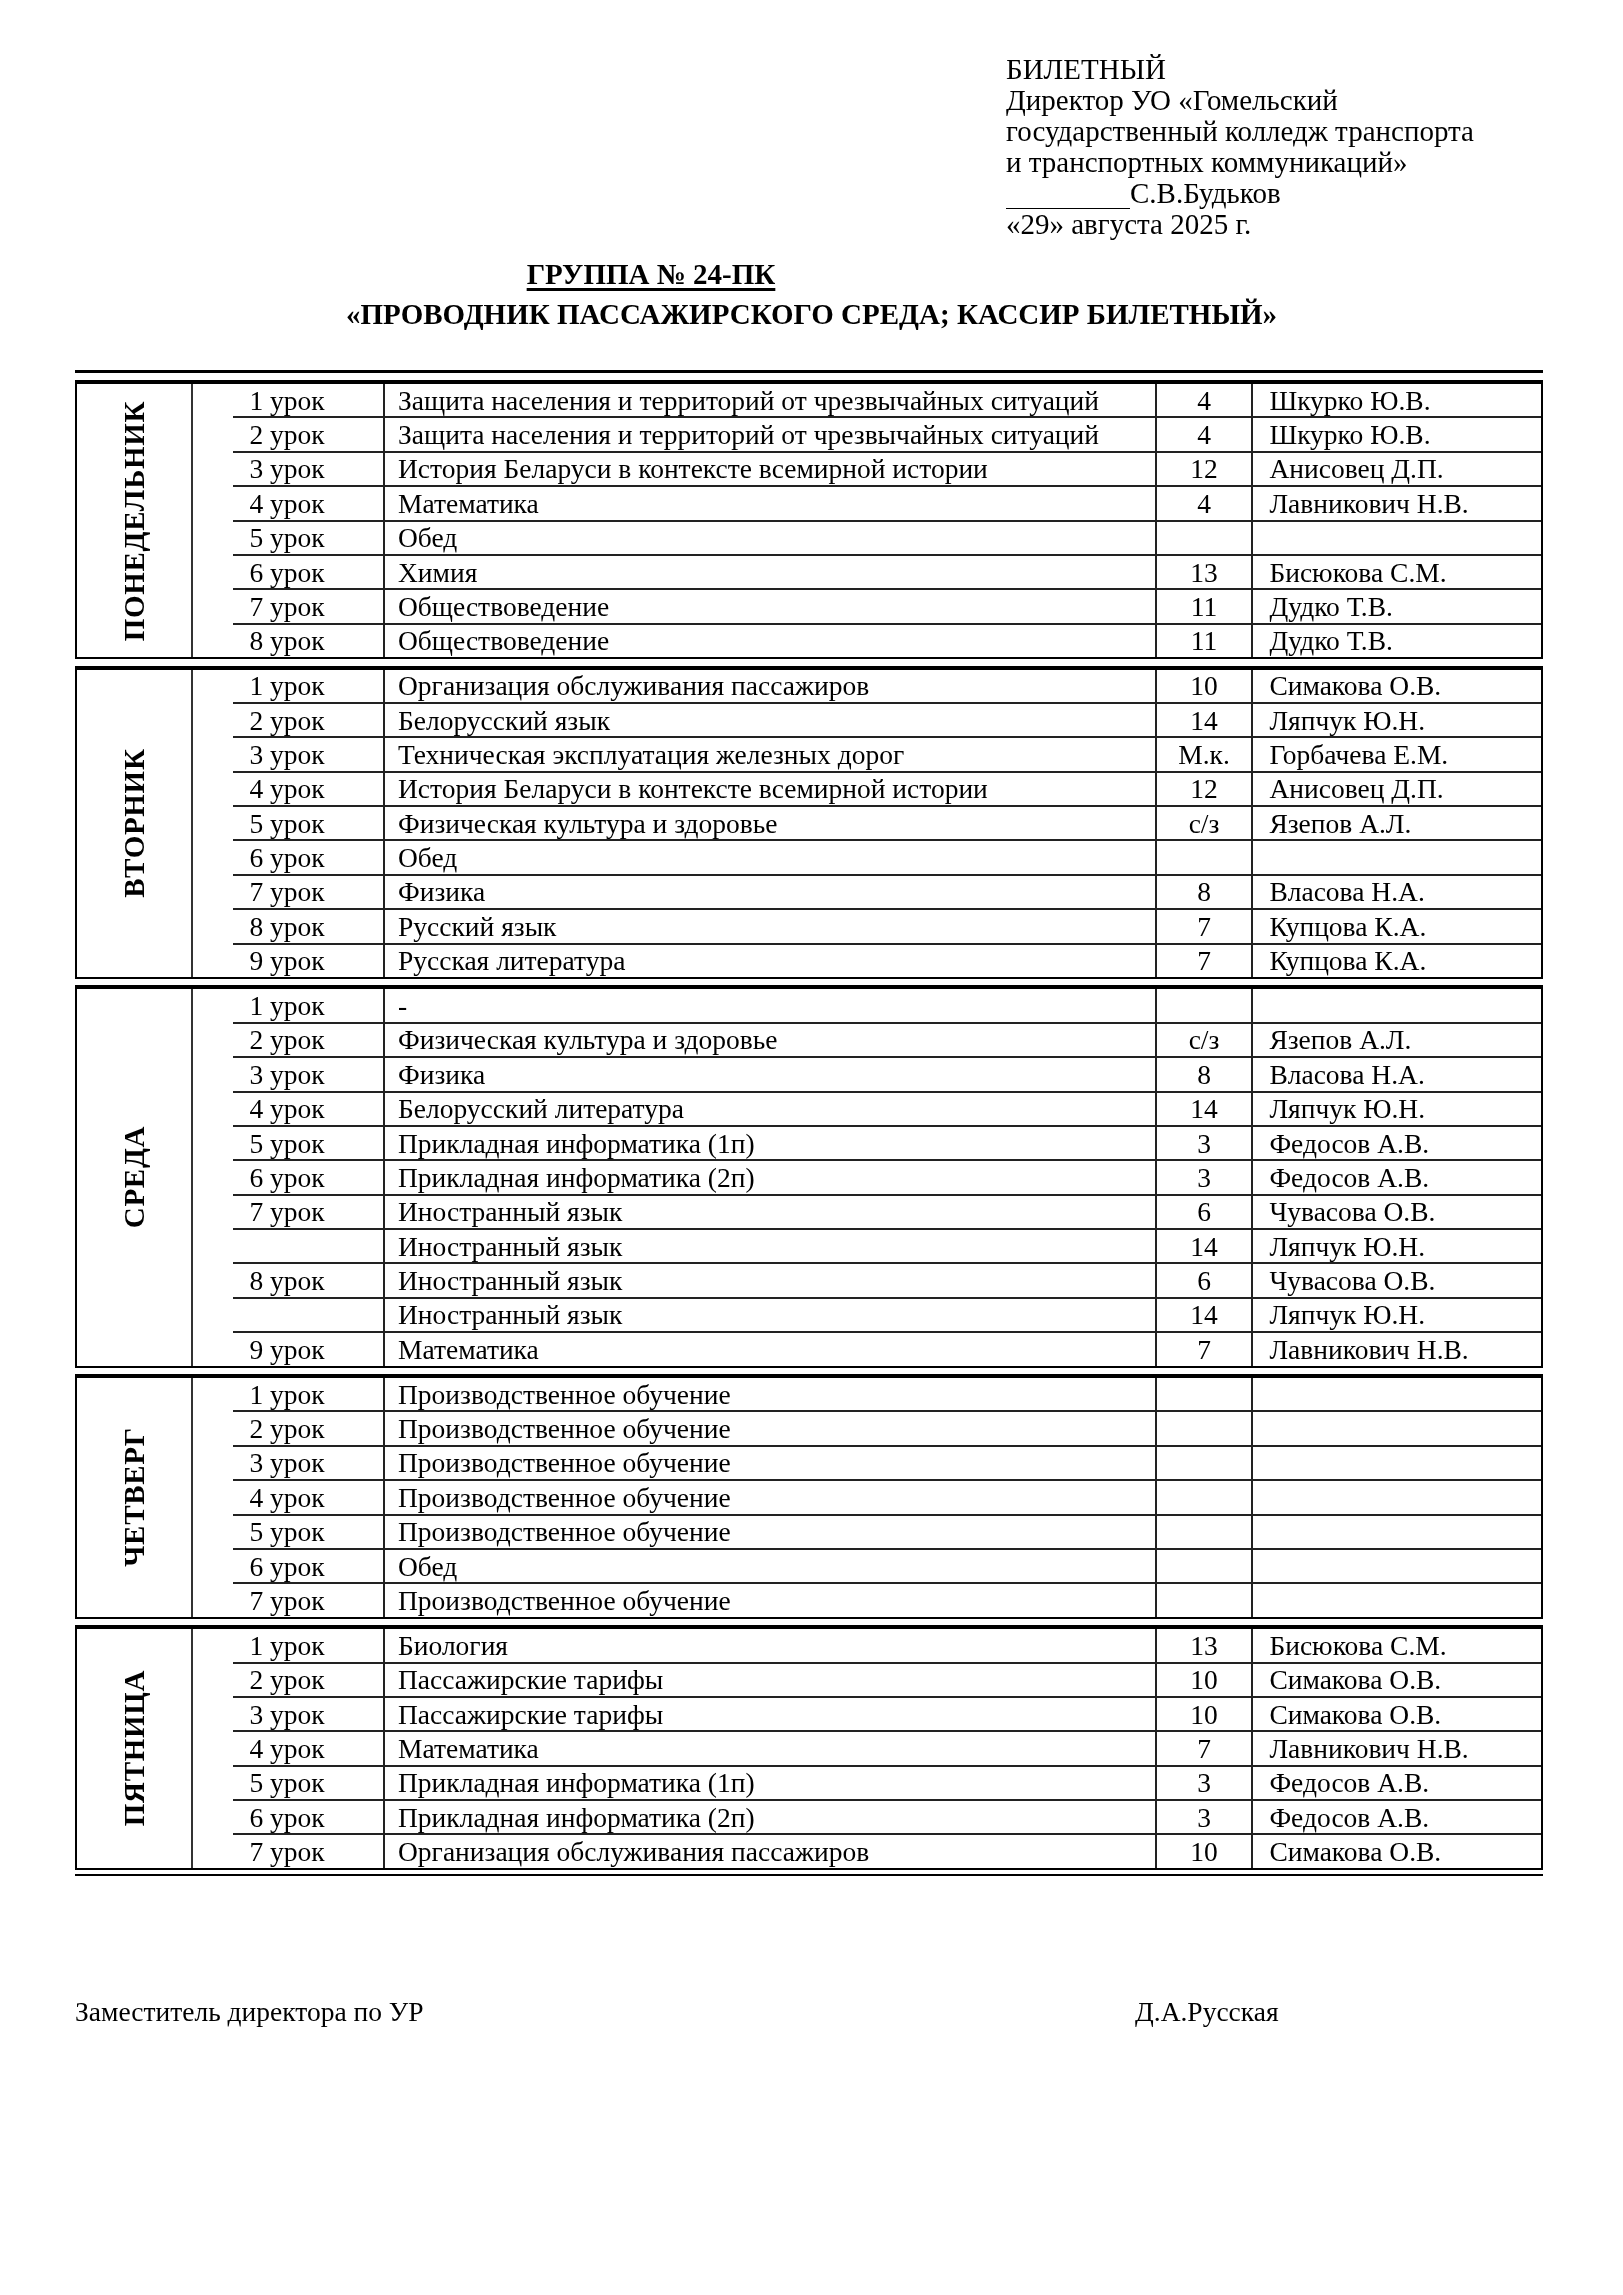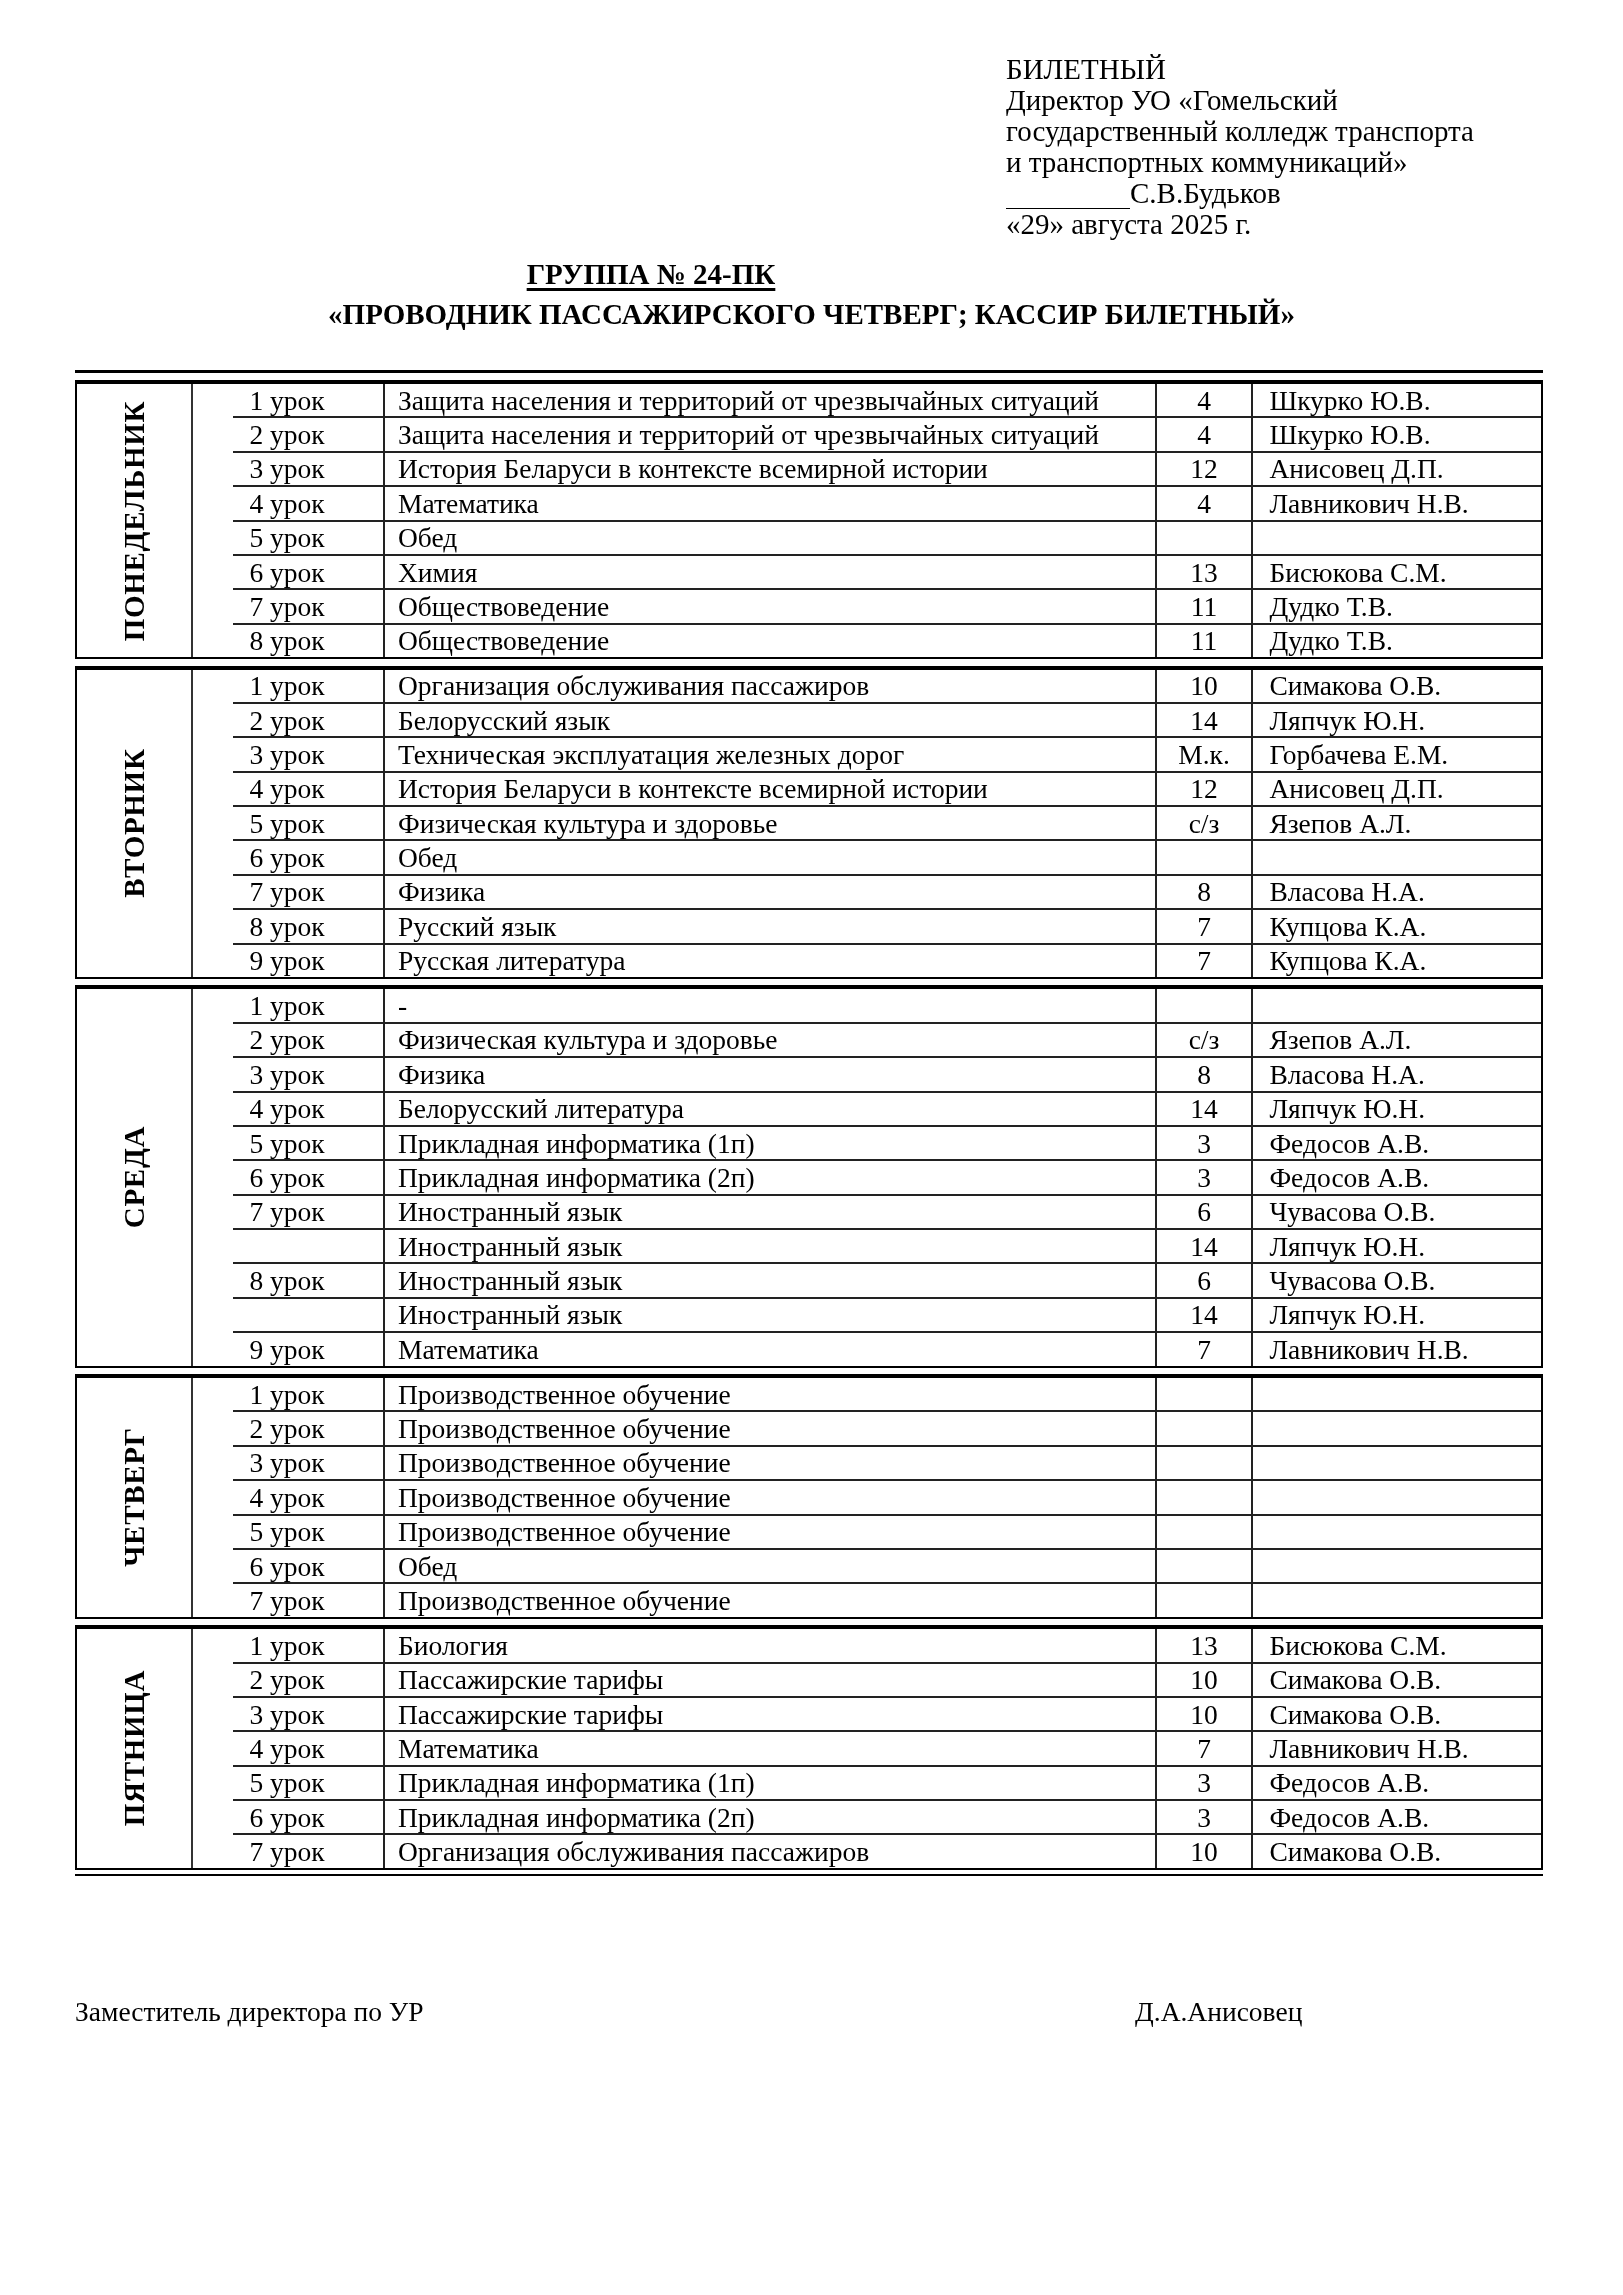--- a/index.html
+++ b/index.html
@@ -70,21 +70,21 @@
 <div class="approval">
   <div>БИЛЕТНЫЙ</div>
   <div>Директор УО «Гомельский</div>
   <div>государственный колледж транспорта</div>
   <div>и транспортных коммуникаций»</div>
   <div><span class="sig-line"></span><span>С.В.Будьков</span></div>
   <div>«29» августа 2025 г.</div>
 </div>
 
 <div class="title1"><span>ГРУППА  № 24-ПК</span></div>
-<div class="title2">«ПРОВОДНИК ПАССАЖИРСКОГО ЧЕТВЕРГ; КАССИР БИЛЕТНЫЙ»</div>
+<div class="title2">«ПРОВОДНИК ПАССАЖИРСКОГО СРЕДА; КАССИР БИЛЕТНЫЙ»</div>
 
 <div class="rule" style="top:370px;height:2.6px;"></div>
 
 <div class="schedule" id="schedule">
     <div class="day-block">
       <div class="day-label">
         <span>ПОНЕДЕЛЬНИК</span>
       </div>
       <div class="rows">
         <div class="row">
@@ -366,14 +366,14 @@
           <div class="cell c-subj">Организация обслуживания пассажиров</div>
           <div class="cell c-room">10</div>
           <div class="cell c-teacher">Симакова О.В.</div>
         </div>
       </div>
     </div>
     <div style="height: 2.6px; background: rgb(0, 0, 0); margin-top: -2.6px;"></div>
   </div>
 
 <div class="footer-left">Заместитель директора по УР</div>
-<div class="footer-right">Д.А.Анисовец</div>
+<div class="footer-right">Д.А.Русская</div>
 
 
 </body></html>

